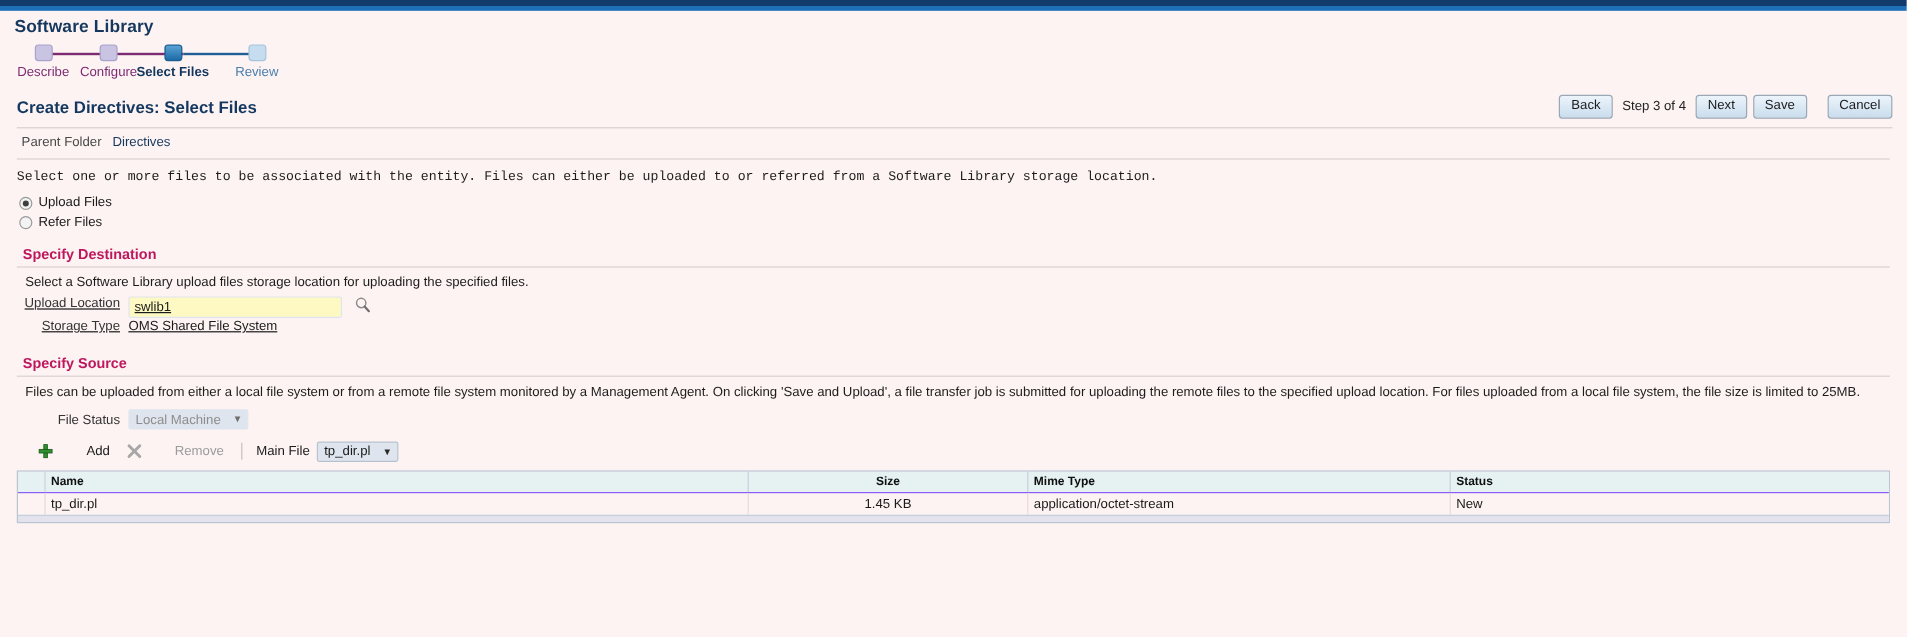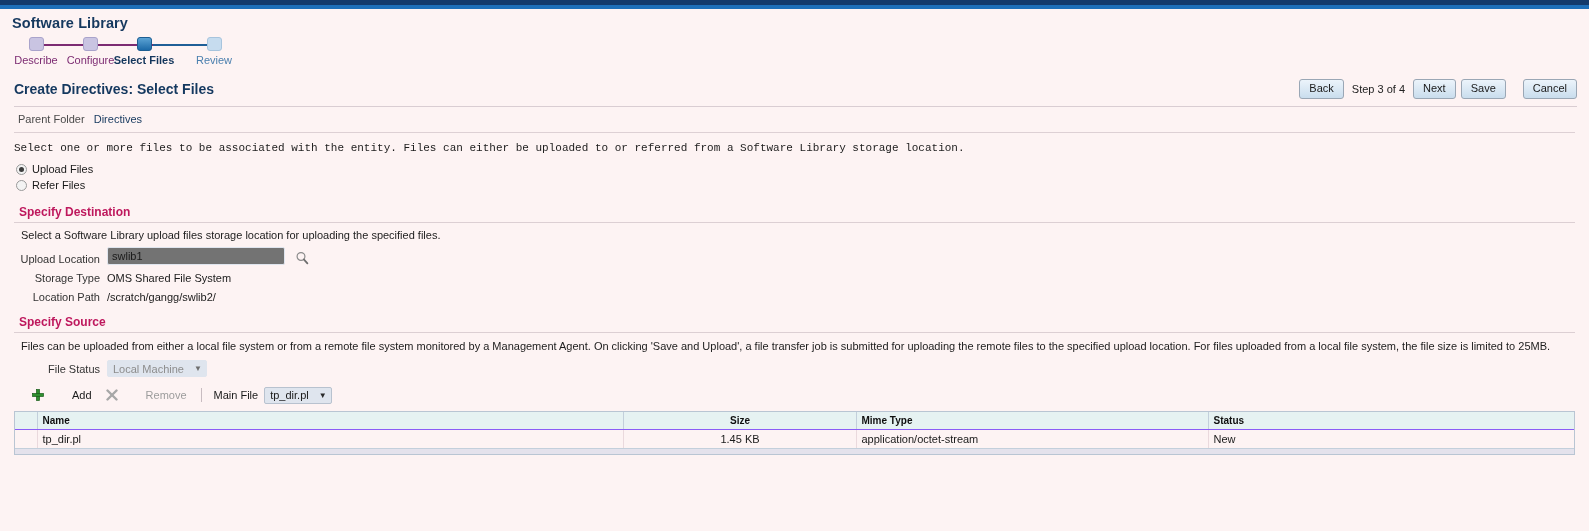--- a/index.html
+++ b/index.html
@@ -202,36 +202,37 @@
   .section-sub {
     font-size: 11px;
     color: #1c1c1c;
     padding: 6px 0 0 21px;
   }
 
   
   .fields { margin-top: 6px; }
   .field-row {
     display: flex;
-    align-items: flex-end;
+    align-items: flex-start;
     height: 18px;
     margin-bottom: 1px;
+    text-decoration: underline;
   }
   .field-label {
     width: 100px;
     text-align: right;
     font-size: 11px;
     color: #333;
     padding-right: 7px;
     flex: 0 0 auto;
   }
   .field-input {
     width: 172px;
     height: 14px;
-    background: #737373;
+    background: #fef9c3;
     border: 1px solid #dfe5ee;
     border-radius: 2px;
     font-size: 11px;
     color: #1a1a1a;
     padding: 1px 0 1px 4px;
     line-height: 14px;
     box-sizing: content-box;
   }
   .field-value {
     font-size: 11px;
@@ -427,24 +428,20 @@
       <span class="search-icon">
         <svg width="14" height="14" viewBox="0 0 14 14">
           <circle cx="6" cy="5.5" r="3.9" fill="none" stroke="#8b8b8b" stroke-width="1.2"></circle>
           <line x1="8.8" y1="8.4" x2="12.4" y2="12.3" stroke="#6e6e6e" stroke-width="1.8" stroke-linecap="round"></line>
         </svg>
       </span>
     </div>
     <div class="field-row">
       <span class="field-label">Storage Type</span>
       <span class="field-value">OMS Shared File System</span>
-    </div>
-    <div class="field-row">
-      <span class="field-label">Location Path</span>
-      <span class="field-value">/scratch/gangg/swlib2/</span>
     </div>
   </div>
 </div>
 
 <div class="section">
   <div class="section-title">Specify Source</div>
   <div class="section-rule"></div>
   <div class="src-note">Files can be uploaded from either a local file system or from a remote file system monitored by a Management Agent. On clicking 'Save and Upload', a file transfer job is submitted for uploading the remote files to the specified upload location. For files uploaded from a local file system, the file size is limited to 25MB.</div>
 
   <div class="filesource-row">

